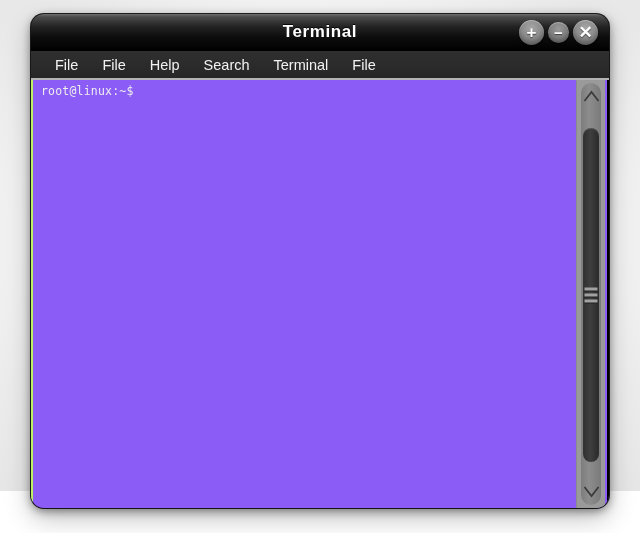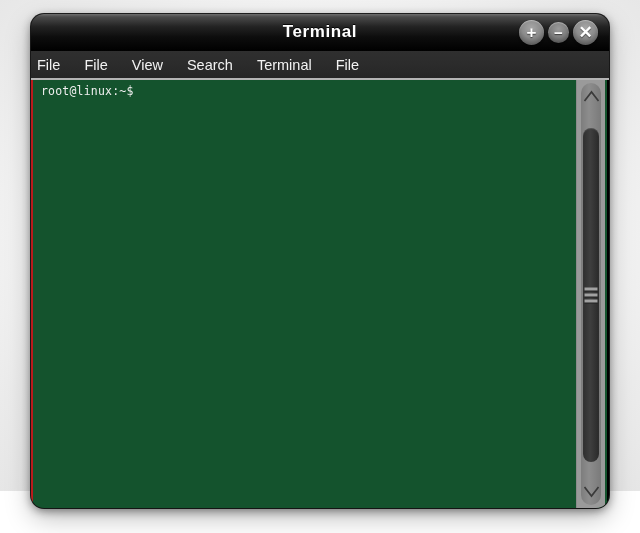--- a/index.html
+++ b/index.html
@@ -94,39 +94,39 @@
     text-shadow: 0 1px 1px rgba(0,0,0,0.55);
   }
   .wbtn.small .glyph { font-size: 15px; }
 
   
   #menubar {
     height: 29px;
     background: linear-gradient(to bottom, #2f2f2f 0%, #2b2b2b 55%, #262626 100%);
     display: flex;
     align-items: center;
-    padding-left: 6px;
+    padding-left: 24px;
     box-sizing: border-box;
     border-bottom: 2px solid #b4b4b4;
   }
   .menu-item {
     color: #f2f2f2;
     font-size: 14.5px;
     margin-right: 24px;
     cursor: default;
     white-space: nowrap;
   }
 
   
   #content {
     position: relative;
     height: 428px;
-    background: #14532d;
+    background: #8b5cf6;
     box-sizing: border-box;
-    border-left: 2px solid #b91c1c;
+    border-left: 2px solid #bef264;
     border-right: 2px solid #000000;
   }
   #term-text {
     position: absolute;
     left: 8px;
     top: 4px;
     right: 34px;
     color: #eeeeee;
     font-family: "DejaVu Sans Mono", monospace;
     font-size: 11.5px;
@@ -216,21 +216,21 @@
         </div>
         <div class="wbtn">
           <span class="glyph">✕</span>
         </div>
       </div>
     </div>
 
     <div id="menubar">
       <div class="menu-item">File</div>
       <div class="menu-item">File</div>
-      <div class="menu-item">View</div>
+      <div class="menu-item">Help</div>
       <div class="menu-item">Search</div>
       <div class="menu-item">Terminal</div>
       <div class="menu-item">File</div>
     </div>
 
     <div id="content">
       <div id="term-text">root@linux:~$</div>
 
       <div id="vscroll">
         <div class="vtrack"></div>

